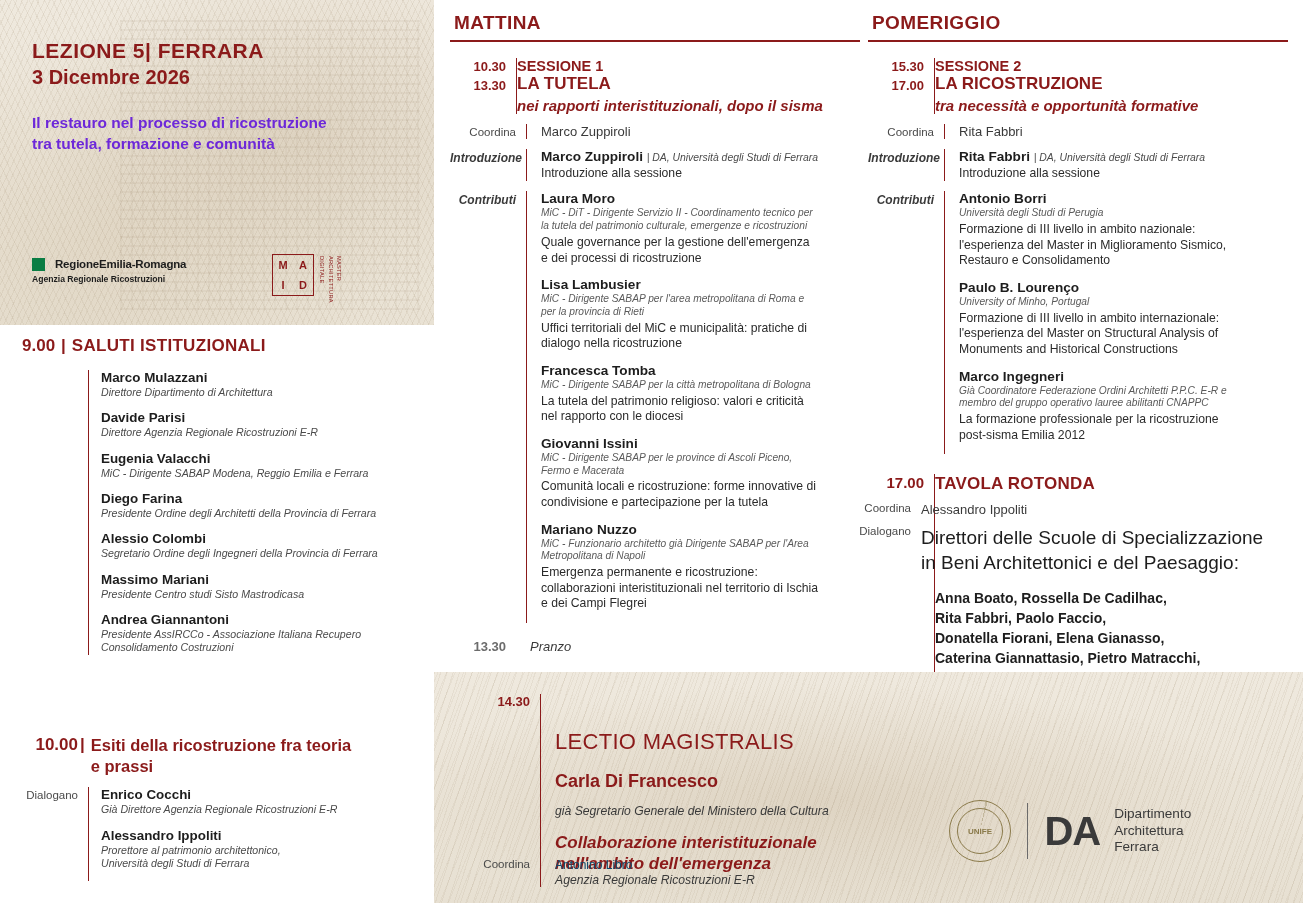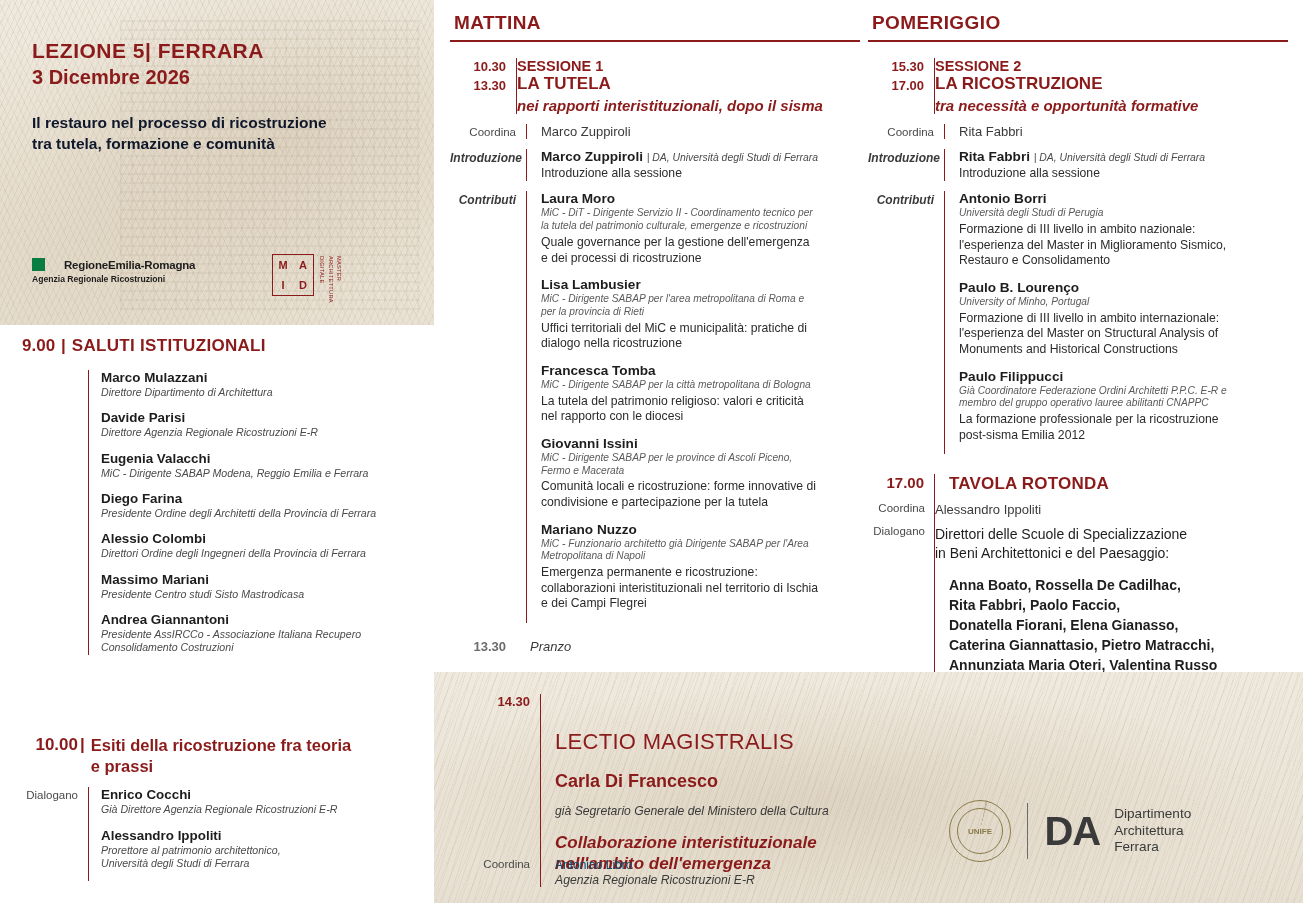--- a/index.html
+++ b/index.html
@@ -42,25 +42,25 @@
   }
   .hero-inner { position:absolute; left:32px; top:38px; width:370px; }
   .lez-title {
     font-size:21px; font-weight:bold; letter-spacing:.5px; color:#8b1a1a;
     line-height:1.25;
   }
   .lez-date {
     font-size:20px; font-weight:bold; color:#8b1a1a; margin-top:2px;
   }
   .lez-sub {
-    margin-top:24px; font-size:15.5px; font-weight:bold; color:#0f172a; line-height:1.35;
+    margin-top:24px; font-size:15.5px; font-weight:bold; color:#6d28d9; line-height:1.35;
   }
   .logos { position:absolute; left:32px; top:258px; width:372px; height:52px; }
   .logo-rer { position:absolute; left:0; top:0; width:180px; }
-  .logo-rer .rer-top { display:flex; align-items:center; gap:19px; }
+  .logo-rer .rer-top { display:flex; align-items:flex-start; gap:10px; }
   .logo-rer .rer-sq { width:13px; height:13px; background:#0a7d44; display:inline-block; }
   .logo-rer .rer-name { font-size:11.5px; font-weight:bold; color:#1d1d1d; letter-spacing:-.2px;}
   .logo-rer .rer-sub { font-size:8.6px; font-weight:bold; color:#1d1d1d; margin-top:3px; }
   .logo-mad { position:absolute; left:240px; top:-4px; width:64px; height:54px; }
   .mad-grid {
     display:grid; grid-template-columns:1fr 1fr; width:42px; height:42px;
     border:1.6px solid #8b1a1a; color:#8b1a1a; font-size:11px; font-weight:bold;
   }
   .mad-grid span { display:flex; align-items:center; justify-content:center; }
   .mad-side { position:absolute; left:46px; top:2px; font-size:5.6px; color:#8b1a1a;
@@ -113,21 +113,21 @@
   .e-aff { font-size:10.2px; font-style:italic; color:#5a5a5a; line-height:1.25; margin-top:1px; }
   .e-desc { font-size:12.2px; color:#2b2b2b; line-height:1.28; margin-top:2px; }
 
   .pranzo { display:flex; margin-top:16px; }
   .pranzo .t2 { width:66px; text-align:right; padding-right:10px; font-size:13px; font-weight:bold; color:#6c6c6c; }
   .pranzo .lab { font-size:13px; font-style:italic; color:#3a3a3a; padding-left:14px; }
 
   
   .tavola { margin-top:20px; display:flex; }
   .tavola .t3 { width:66px; text-align:right; padding-right:10px; font-size:15px; font-weight:bold; color:#8b1a1a; }
-  .tavola-body { border-left:1.6px solid #8b1a1a; padding-left:14px; width:330px; }
+  .tavola-body { border-left:1.6px solid #8b1a1a; width:330px; }
   .tv-title { font-size:17px; font-weight:bold; color:#8b1a1a; letter-spacing:.2px; }
   .tv-row { display:flex; margin-top:8px; }
   .tv-lab { width:76px; margin-left:-90px; text-align:right; padding-right:10px; font-size:11.5px; color:#4a4a4a; }
   .tv-txt { font-size:13px; color:#3a3a3a; }
   .tv-names { font-size:14px; font-weight:bold; color:#1d1d1d; line-height:1.42; margin-top:14px; }
 
   
   .lectio {
     position:absolute; left:434px; top:672px; width:869px; height:231px;
     background:#efe9de; overflow:hidden;
@@ -220,21 +220,21 @@
         <div class="person">
           <div class="p-name">Eugenia Valacchi</div>
           <div class="p-role" style="white-space:pre-line">MiC - Dirigente SABAP Modena, Reggio Emilia e Ferrara</div>
         </div>
         <div class="person">
           <div class="p-name">Diego Farina</div>
           <div class="p-role" style="white-space:pre-line">Presidente Ordine degli Architetti della Provincia di Ferrara</div>
         </div>
         <div class="person">
           <div class="p-name">Alessio Colombi</div>
-          <div class="p-role" style="white-space:pre-line">Direttori Ordine degli Ingegneri della Provincia di Ferrara</div>
+          <div class="p-role" style="white-space:pre-line">Segretario Ordine degli Ingegneri della Provincia di Ferrara</div>
         </div>
         <div class="person">
           <div class="p-name">Massimo Mariani</div>
           <div class="p-role" style="white-space:pre-line">Presidente Centro studi Sisto Mastrodicasa</div>
         </div>
         <div class="person">
           <div class="p-name">Andrea Giannantoni</div>
           <div class="p-role" style="white-space:pre-line">Presidente AssIRCCo - Associazione Italiana Recupero
 Consolidamento Costruzioni</div>
         </div>
@@ -391,40 +391,40 @@
 Restauro e Consolidamento</div>
         </div>
         <div class="entry">
           <div class="e-name">Paulo B. Lourenço</div>
           <div class="e-aff" style="white-space:pre-line">University of Minho, Portugal</div>
           <div class="e-desc" style="white-space:pre-line">Formazione di III livello in ambito internazionale:
 l'esperienza del Master on Structural Analysis of
 Monuments and Historical Constructions</div>
         </div>
         <div class="entry">
-          <div class="e-name">Paulo Filippucci</div>
+          <div class="e-name">Marco Ingegneri</div>
           <div class="e-aff" style="white-space:pre-line">Già Coordinatore Federazione Ordini Architetti P.P.C. E-R e
 membro del gruppo operativo lauree abilitanti CNAPPC</div>
           <div class="e-desc" style="white-space:pre-line">La formazione professionale per la ricostruzione
 post-sisma Emilia 2012</div>
         </div>
       </div>
     </div>
 
     <div class="tavola">
       <div class="t3">17.00</div>
       <div class="tavola-body">
         <div class="tv-title">TAVOLA ROTONDA</div>
         <div class="tv-row">
           <div class="tv-lab">Coordina</div>
           <div class="tv-txt">Alessandro Ippoliti</div>
         </div>
         <div class="tv-row">
           <div class="tv-lab">Dialogano</div>
-          <div class="tv-txt" style="white-space:pre-line; font-size:14px; color:#1d1d1d; line-height:1.32">Direttori delle Scuole di Specializzazione
+          <div class="tv-txt" style="white-space:pre-line; font-size:19px; color:#1d1d1d; line-height:1.32">Direttori delle Scuole di Specializzazione
 in Beni Architettonici e del Paesaggio:</div>
         </div>
         <div class="tv-names" style="white-space:pre-line">Anna Boato, Rossella De Cadilhac,
 Rita Fabbri, Paolo Faccio,
 Donatella Fiorani, Elena Gianasso,
 Caterina Giannattasio, Pietro Matracchi,
 Annunziata Maria Oteri, Valentina Russo</div>
       </div>
     </div>
   </div>

